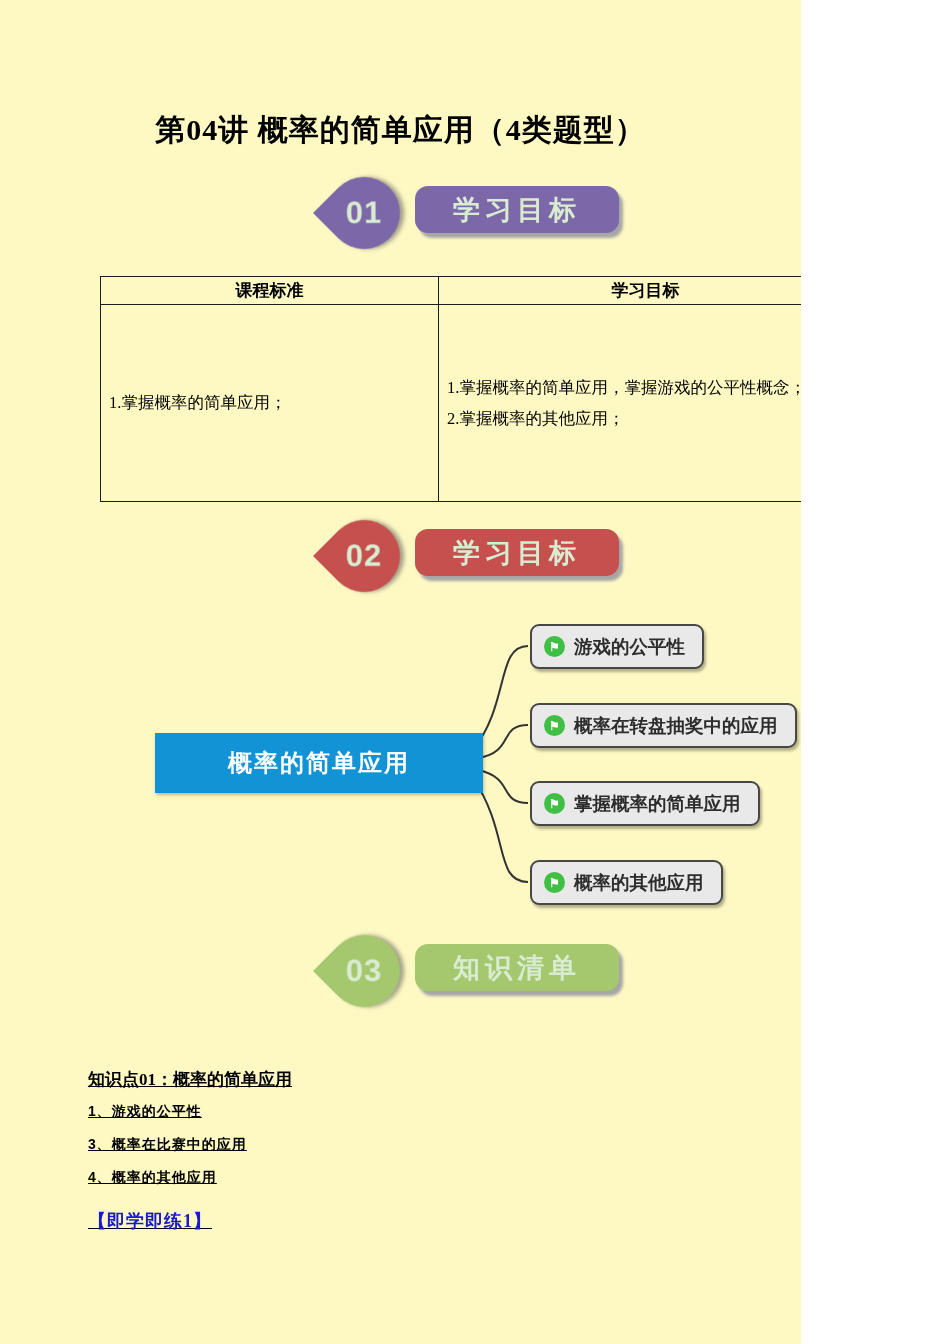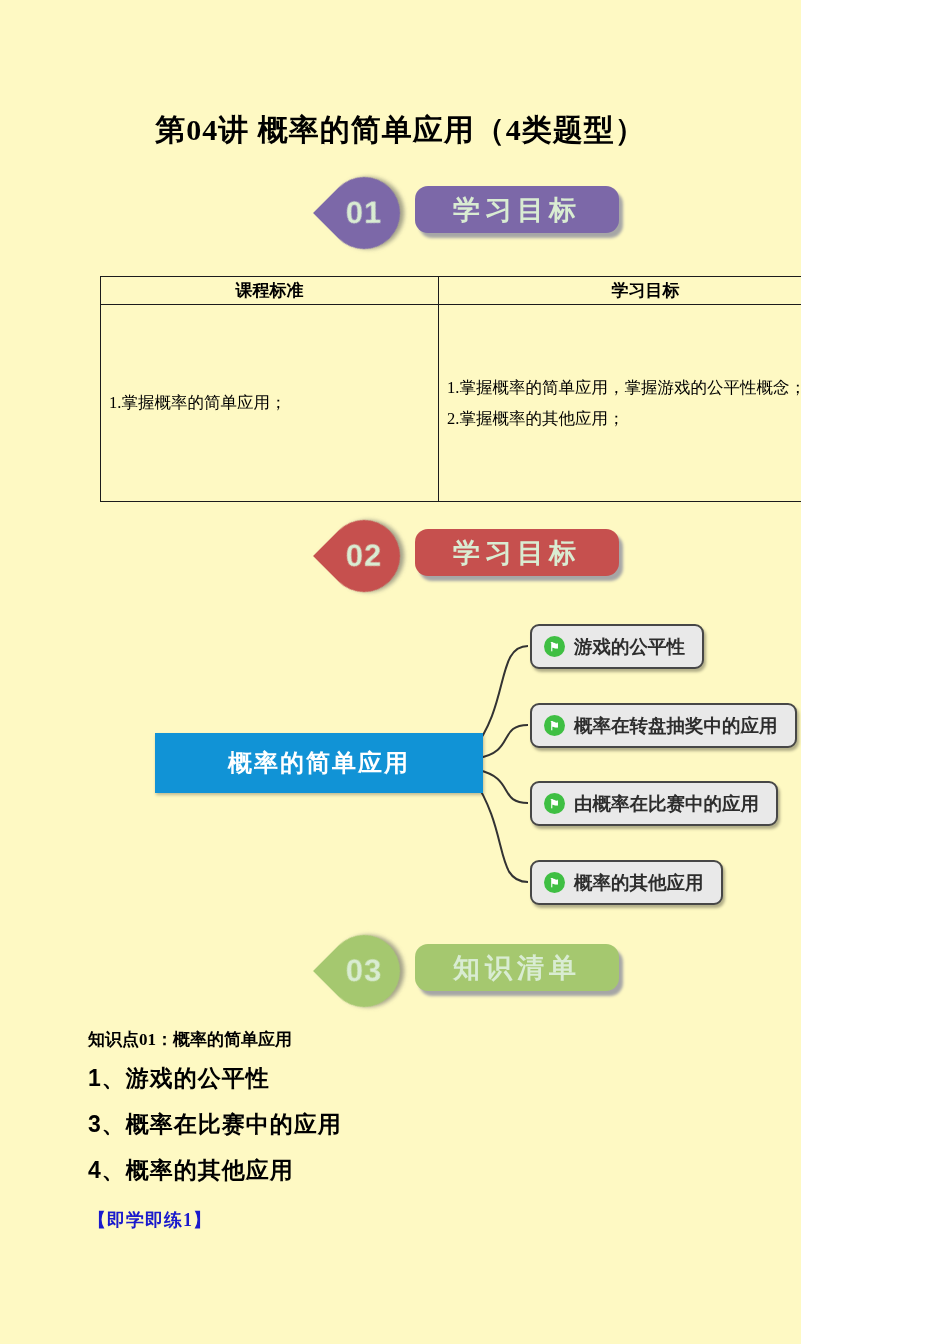--- a/index.html
+++ b/index.html
@@ -43,23 +43,23 @@
   .branch-node{position:absolute;left:440px;display:flex;align-items:center;white-space:nowrap;
                background:#e9e9e9;border:2px solid #474747;border-radius:9px;
                padding:8px 17px 8px 12px;box-shadow:2px 3px 3px rgba(0,0,0,.30);
                font-family:"Liberation Sans",sans-serif;font-weight:bold;font-size:18.5px;color:#2d2d2d;}
   .b1{top:24px;} .b2{top:103px;} .b3{top:181px;} .b4{top:260px;}
   .flag-dot{width:21px;height:21px;border-radius:50%;margin-right:9px;flex:0 0 auto;
             display:flex;align-items:center;justify-content:center;
             color:#ffffff;font-size:12px;line-height:1;}
 
   
-  .knowledge{position:absolute;left:88px;top:1028px;width:760px;}
+  .knowledge{position:absolute;left:88px;top:1068px;width:760px;text-decoration:underline;}
   .k-heading{font-weight:bold;font-size:17px;color:#000;margin:0 0 12px 0;}
-  .k-item{font-family:"Liberation Sans",sans-serif;font-weight:bold;font-size:23px;
+  .k-item{font-family:"Liberation Sans",sans-serif;font-weight:bold;font-size:14px;
           color:#000;margin:0 0 15px 0;letter-spacing:1px;}
   .practice{font-weight:bold;font-size:18px;margin-top:22px;letter-spacing:1px;}
 </style>
 </head>
 <body>
 
 <div class="page">
 
   <div class="doc-title">第04讲 概率的简单应用（4类题型）</div>
 
@@ -124,21 +124,21 @@
     <div class="branch-node b2">
       <span class="flag-dot" style="background-color: rgb(63, 191, 67);">
           <span>⚑</span>
         </span>
       <span>概率在转盘抽奖中的应用</span>
     </div>
     <div class="branch-node b3">
       <span class="flag-dot" style="background-color: rgb(63, 191, 67);">
           <span>⚑</span>
         </span>
-      <span>由概率在比赛中的应用</span>
+      <span>掌握概率的简单应用</span>
     </div>
     <div class="branch-node b4">
       <span class="flag-dot" style="background-color: rgb(63, 191, 67);">
           <span>⚑</span>
         </span>
       <span>概率的其他应用</span>
     </div>
   </div>
 
   <div class="section-header hdr3">

